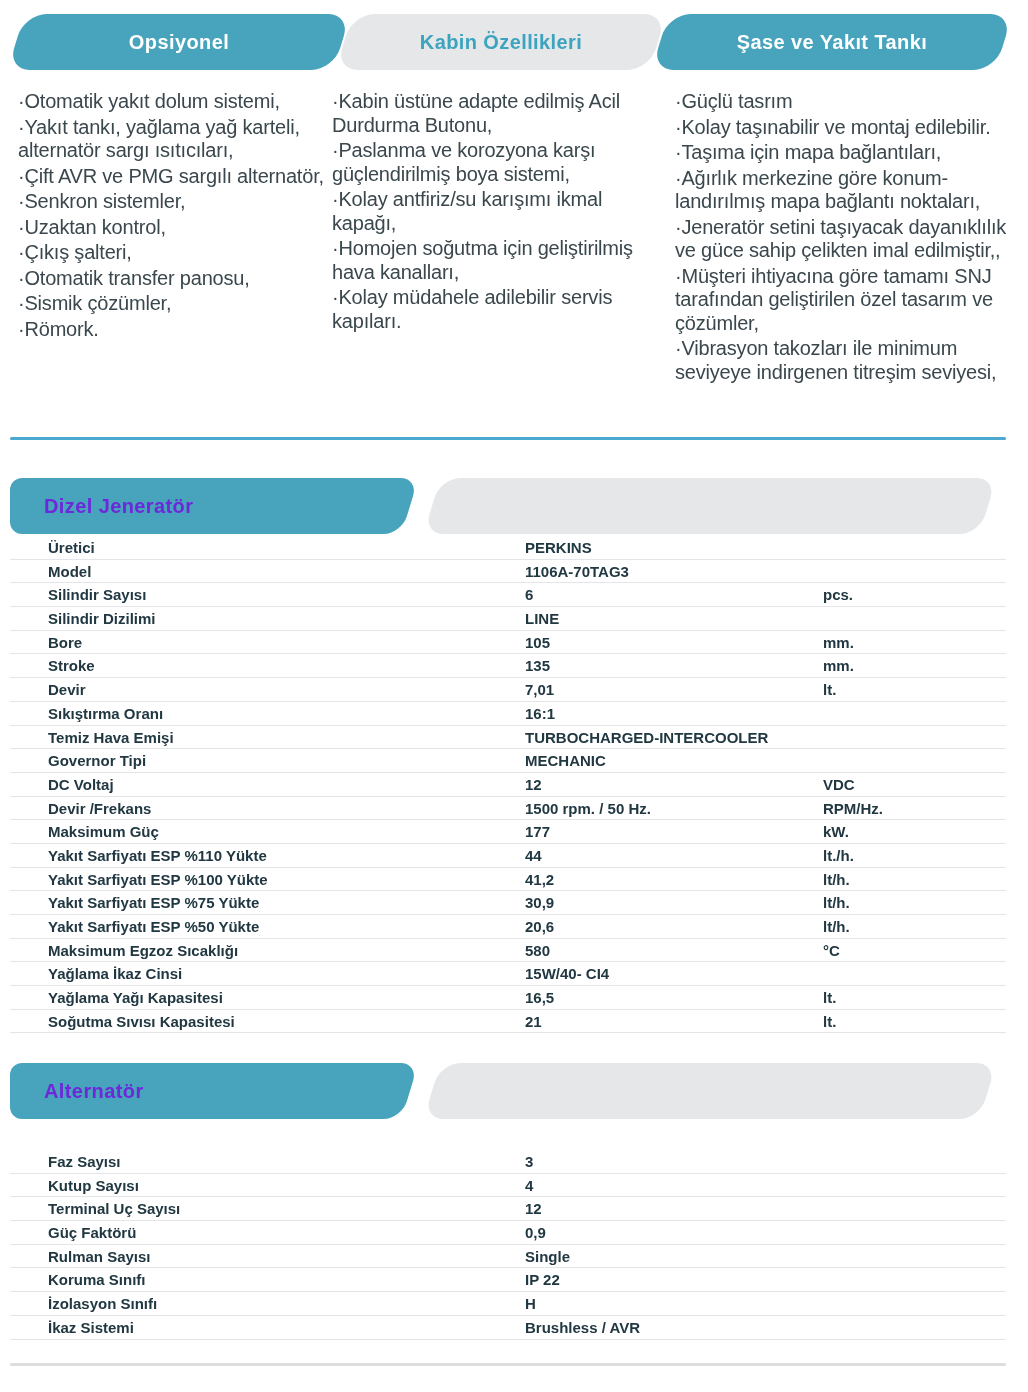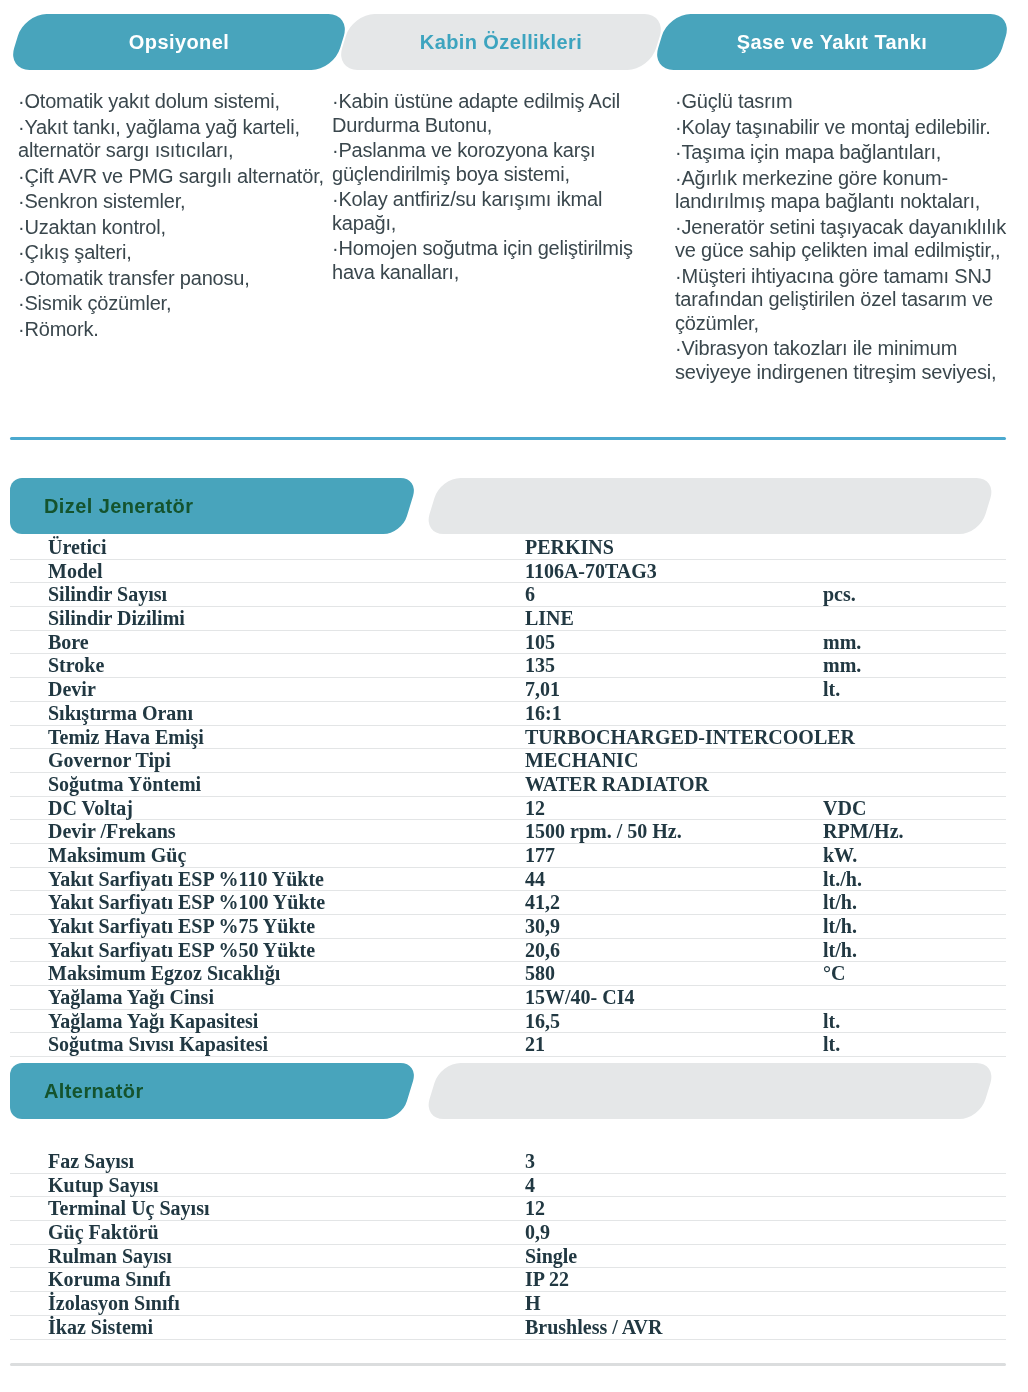--- a/index.html
+++ b/index.html
@@ -55,31 +55,31 @@
   .sec-teal-wrap {
     position:absolute; top:0; left:10px; width:408px; height:56px;
     overflow:hidden; border-radius:12px 0 0 12px;
   }
   .sec-teal-bg {
     position:absolute; top:0; bottom:0; left:-44px; right:8px;
     background:#48a4bc; transform:skewX(-17deg); border-radius:18px;
   }
   .sec-title {
     position:absolute; z-index:1; left:34px; top:0; line-height:56px;
-    color:#14532d; font-size:20px; font-weight:bold; letter-spacing:.4px;
+    color:#6d28d9; font-size:20px; font-weight:bold; letter-spacing:.4px;
   }
 
   
   .spec-table { position:absolute; left:10px; width:996px; }
   .table-dizel { top:536px; }
   .table-alt   { top:1150px; }
   .spec-row {
     position:relative; height:23.7px;
     border-bottom:1px solid #e3e5e6;
-    font-size:20px; font-weight:bold; color:#213842;font-family:Liberation Serif, serif;
+    font-size:15px; font-weight:bold; color:#213842;
   }
   .spec-row span { position:absolute; top:0; line-height:23.7px; white-space:nowrap; }
   .c-label { left:38px; }
   .c-value { left:515px; }
   .c-unit  { left:813px; }
 
   
   .bottom-line {
     position:absolute; top:1363px; left:10px; width:996px; height:3px;
     background:#dbddde; border-radius:2px;
@@ -131,20 +131,22 @@
 
     <div class="feat-item">·Paslanma ve korozyona karşı
 güçlendirilmiş boya sistemi,</div>
 
 
     <div class="feat-item">·Kolay antfiriz/su karışımı ikmal kapağı,</div>
 
     <div class="feat-item">·Homojen soğutma için geliştirilmiş
 hava kanalları,</div>
 
+    <div class="feat-item">·Kolay müdahele adilebilir servis
+kapıları.</div>
   </div>
 <div class="feat-col col-3">
 
     <div class="feat-item">·Güçlü tasrım</div>
 
     <div class="feat-item">·Kolay taşınabilir ve montaj edilebilir.</div>
 
     <div class="feat-item">·Taşıma için mapa bağlantıları,</div>
 
     <div class="feat-item">·Ağırlık merkezine göre konum-
@@ -226,25 +228,20 @@
       <span class="c-value">TURBOCHARGED-INTERCOOLER</span>
       <span class="c-unit"></span>
     </div>
 
     <div class="spec-row">
       <span class="c-label">Governor Tipi</span>
       <span class="c-value">MECHANIC</span>
       <span class="c-unit"></span>
     </div>
 
-    <div class="spec-row">
-      <span class="c-label">Soğutma Yöntemi</span>
-      <span class="c-value">WATER RADIATOR</span>
-      <span class="c-unit"></span>
-    </div>
 
     <div class="spec-row">
       <span class="c-label">DC Voltaj</span>
       <span class="c-value">12</span>
       <span class="c-unit">VDC</span>
     </div>
 
     <div class="spec-row">
       <span class="c-label">Devir /Frekans</span>
       <span class="c-value">1500 rpm. / 50 Hz.</span>
@@ -281,21 +278,21 @@
       <span class="c-unit">lt/h.</span>
     </div>
 
     <div class="spec-row">
       <span class="c-label">Maksimum Egzoz Sıcaklığı</span>
       <span class="c-value">580</span>
       <span class="c-unit">°C</span>
     </div>
 
     <div class="spec-row">
-      <span class="c-label">Yağlama Yağı Cinsi</span>
+      <span class="c-label">Yağlama İkaz Cinsi</span>
       <span class="c-value">15W/40- CI4</span>
       <span class="c-unit"></span>
     </div>
 
     <div class="spec-row">
       <span class="c-label">Yağlama Yağı Kapasitesi</span>
       <span class="c-value">16,5</span>
       <span class="c-unit">lt.</span>
     </div>
 

